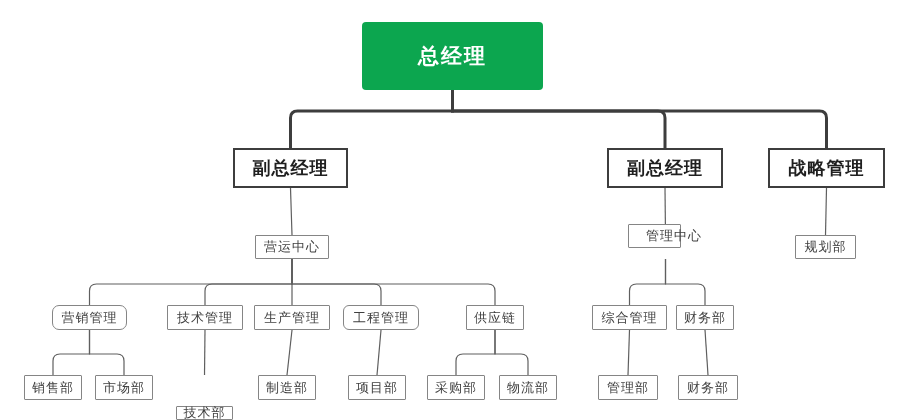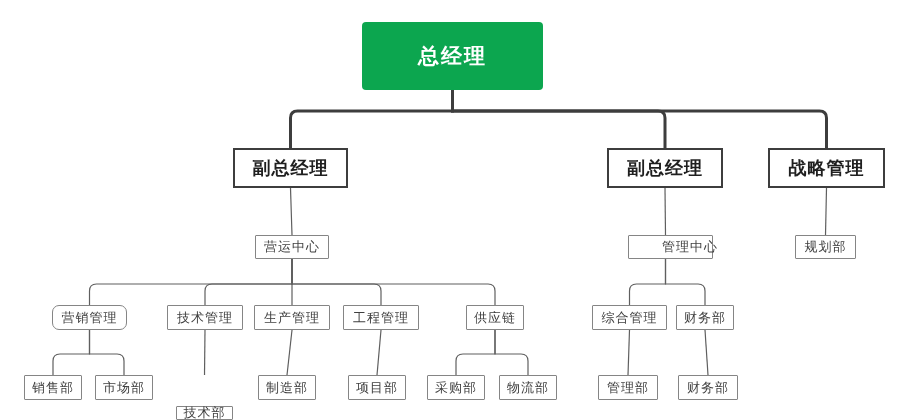--- a/index.html
+++ b/index.html
@@ -80,36 +80,36 @@
       </div>
       <div class="node lvl2" style="left: 607px; top: 148px; width: 116px; height: 40px;">
         <span>副总经理</span>
       </div>
       <div class="node lvl2" style="left: 768px; top: 148px; width: 117px; height: 40px;">
         <span>战略管理</span>
       </div>
       <div class="node lvl3" style="left: 255px; top: 235px; width: 74px; height: 24px;">
         <span>营运中心</span>
       </div>
-      <div class="node lvl3" style="left: 628px; top: 235px; width: 85px; height: 24px; padding-left: 39px;">
+      <div class="node lvl3" style="left: 628px; top: 224px; width: 53px; height: 24px; padding-left: 39px;">
         <span>管理中心</span>
       </div>
       <div class="node lvl3" style="left: 795px; top: 235px; width: 61px; height: 24px;">
         <span>规划部</span>
       </div>
       <div class="node lvl4" style="left: 52px; top: 305px; width: 75px; height: 25px; border-radius: 7px;">
         <span>营销管理</span>
       </div>
       <div class="node lvl4" style="left: 167px; top: 305px; width: 76px; height: 25px;">
         <span>技术管理</span>
       </div>
       <div class="node lvl4" style="left: 254px; top: 305px; width: 76px; height: 25px;">
         <span>生产管理</span>
       </div>
-      <div class="node lvl4" style="left: 343px; top: 305px; width: 76px; height: 25px;">
+      <div class="node lvl4" style="left: 343px; top: 305px; width: 76px; height: 25px; border-radius: 6px;">
         <span>工程管理</span>
       </div>
       <div class="node lvl4" style="left: 466px; top: 305px; width: 58px; height: 25px;">
         <span>供应链</span>
       </div>
       <div class="node lvl4" style="left: 592px; top: 305px; width: 75px; height: 25px;">
         <span>综合管理</span>
       </div>
       <div class="node lvl4" style="left: 676px; top: 305px; width: 58px; height: 25px;">
         <span>财务部</span>

